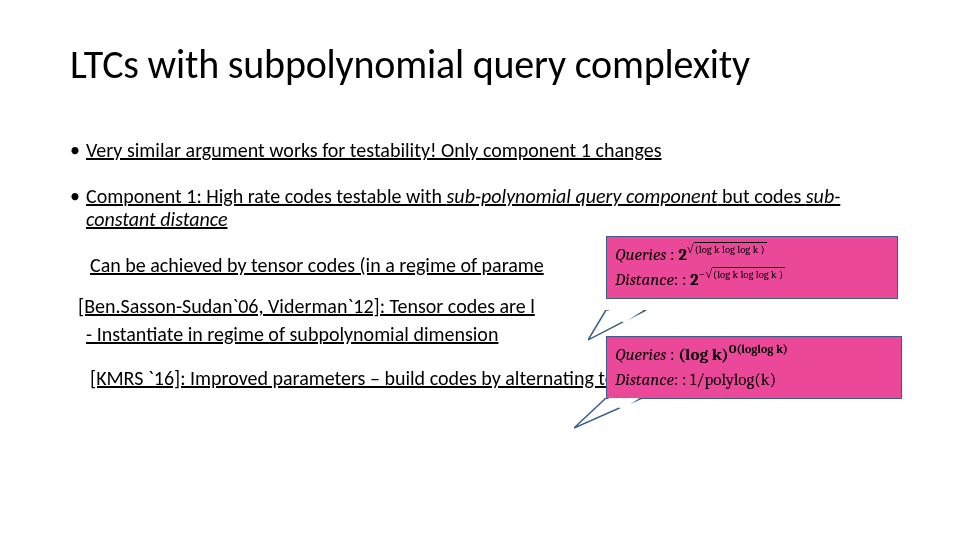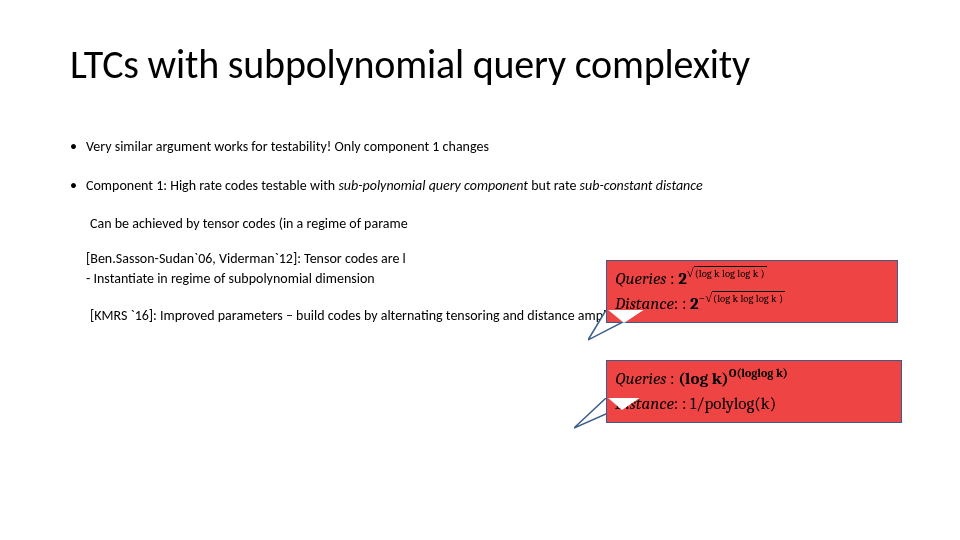--- a/index.html
+++ b/index.html
@@ -1,28 +1,28 @@
 <!DOCTYPE html>
 <html><head>
 <meta charset="utf-8">
 <style>
   * { box-sizing: border-box; margin: 0; padding: 0; }
   html, body { width: 960px; height: 540px; background: #fff; font-family: Calibri, "Segoe UI", Arial, sans-serif; color: #000; overflow: hidden; }
   .slide { position: relative; width: 960px; height: 540px; padding: 40px 60px 30px 70px; }
   .title { font-size: 40px; font-weight: 400; letter-spacing: -0.2px; margin-bottom: 50px; }
-  .body { font-size: 14px; line-height: 1.18; }
+  .body { font-size: 20px; line-height: 1.18; text-decoration: underline; }
   .bullet { display: flex; margin-bottom: 22px; }
   .bullet .dot { width: 16px; flex: 0 0 16px; }
   .bullet .dot::before { content: "•"; display: inline-block; }
   .bullet .txt { flex: 1; }
   .para { margin: 0 0 18px 20px; }
-  .para2 { margin: 0 0 4px 16px; }
+  .para2 { margin: 0 0 4px 8px; }
   .para3 { margin: 0 0 20px 16px; }
   .ital { font-style: italic; }
-  .callout { position: absolute; background: #ef4444; border: 1.5px solid #385d8a; z-index: 5; font-family: Cambria, Georgia, serif; margin-top: 24px; }
+  .callout { position: absolute; background: #ec4899; border: 1.5px solid #385d8a; z-index: 5; font-family: Cambria, Georgia, serif; }
   .callout-inner { padding: 6px 8px 6px 8px; font-size: 17px; line-height: 1.45; white-space: nowrap; }
   .clabel { font-style: italic; }
   .call1 { top: 236px; left: 606px; width: 292px; }
   .call2 { top: 336px; left: 606px; width: 296px; }
   .tail1a { position: absolute; left: 588px; top: 310px; z-index: 4; }
   .tail1b { position: absolute; left: 588px; top: 310px; z-index: 6; }
   .tail2a { position: absolute; left: 574px; top: 398px; z-index: 4; }
   .tail2b { position: absolute; left: 574px; top: 398px; z-index: 6; }
   .sup { font-size: 0.7em; vertical-align: super; line-height: 0; }
   .sqrt-wrap { position: relative; display: inline-block; }
@@ -39,21 +39,21 @@
   <div class="body">
 
     <div class="bullet">
       <div class="dot"></div>
       <div class="txt">Very similar  argument works for testability!  Only component 1 changes</div>
     </div>
 
     <div class="bullet">
       <div class="dot"></div>
       <div class="txt">
-        <span>Component 1: High rate codes testable with </span><span class="ital">sub-polynomial query component</span><span> but rate </span><span class="ital">sub-constant distance</span>
+        <span>Component 1: High rate codes testable with </span><span class="ital">sub-polynomial query component</span><span> but codes </span><span class="ital">sub-constant distance</span>
       </div>
     </div>
 
     <div class="para">Can be achieved by tensor codes (in a regime of parame</div>
 
     <div class="para2">[Ben.Sasson-Sudan`06, Viderman`12]: Tensor codes are l</div>
     <div class="para3">-  Instantiate in regime of subpolynomial dimension</div>
 
     <div class="para" style="margin-bottom:0;">[KMRS `16]: Improved parameters – build codes by alternating tensoring and distance amplification</div>
 

